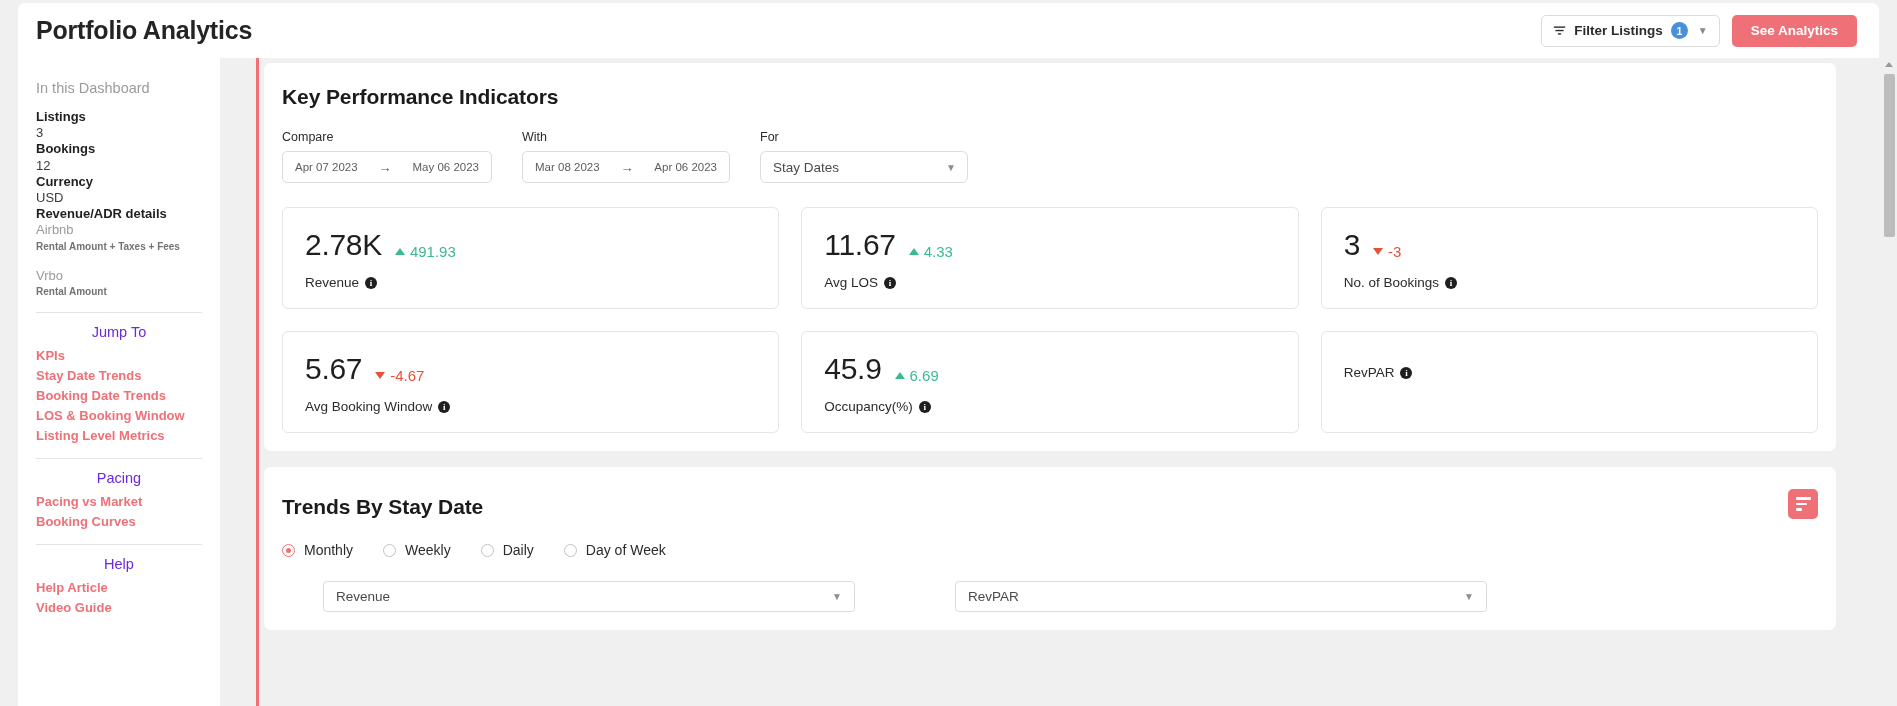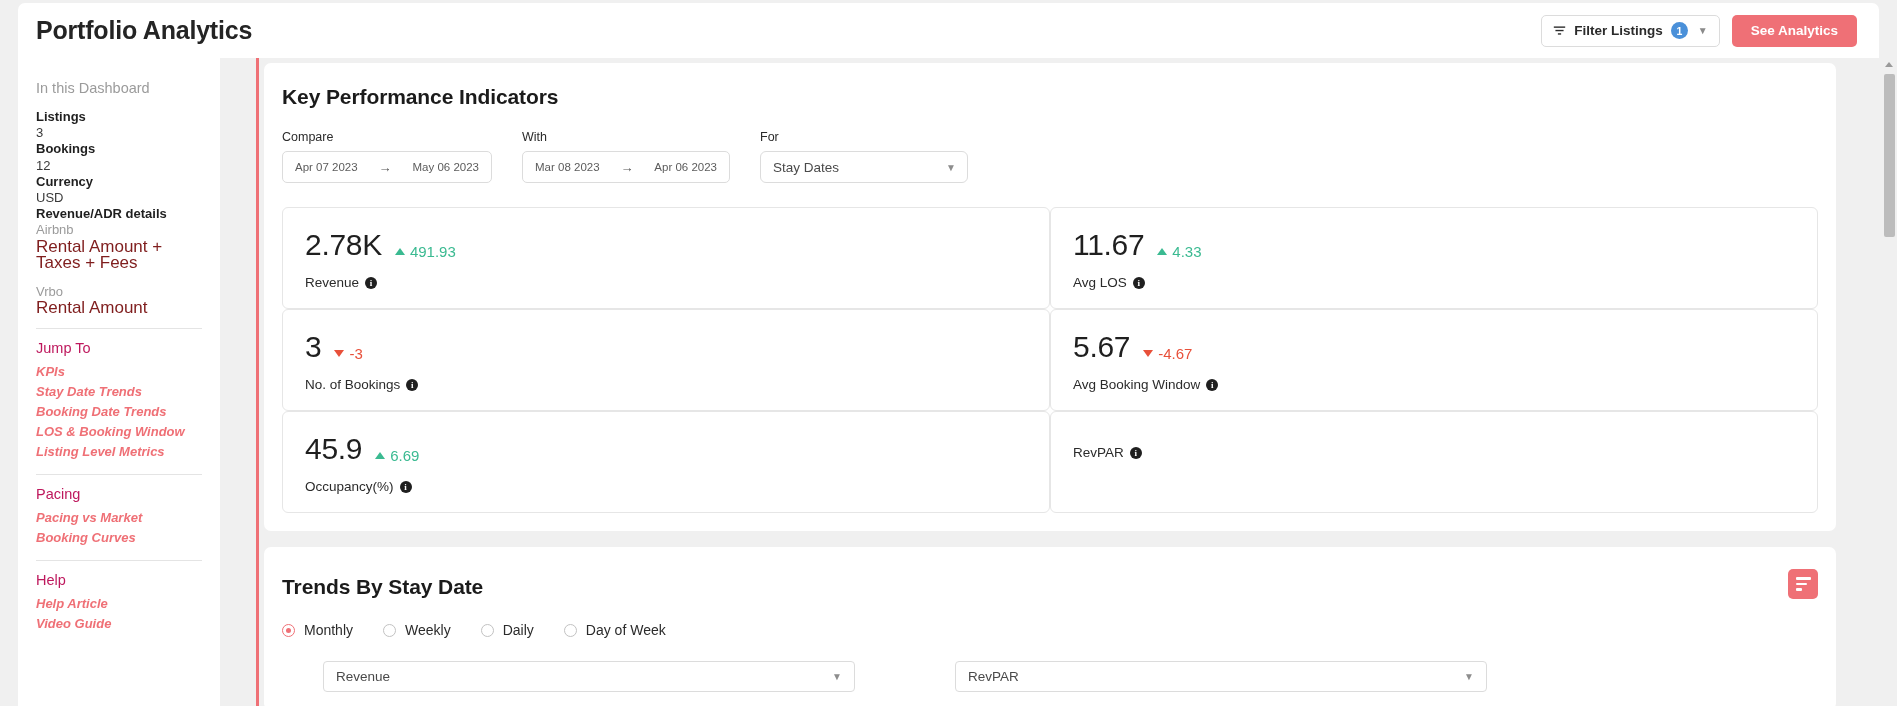--- a/index.html
+++ b/index.html
@@ -57,28 +57,28 @@
     padding: 22px 18px 0 18px;
     overflow: hidden;
   }
   .side-group-title {
     font-size: 14.5px; color: #9b9b9b; margin-bottom: 13px;
   }
   .side-kv { font-size: 13px; line-height: 16.2px; color: #2b2b2b; }
   .side-kv .k { font-weight: bold; color: #1f1f1f; }
   .side-kv .v { color: #3a3a3a; }
   .side-sub { font-size: 13px; color: #9b9b9b; line-height: 16.2px; }
-  .side-sub-v { font-size: 17px; color: #7f1d1d; line-height: 16.2px; }
+  .side-sub-v { font-size: 10px; color: #737373; line-height: 16.2px; font-weight: bold; }
   .side-divider { height: 1px; background: #e4e4e4; margin: 12px 0 11px 0; }
   .side-link {
     display: block; font-size: 13px; font-weight: bold;
-    color: #ef7076; line-height: 20px; text-decoration: none; cursor: pointer; font-style: italic;
+    color: #ef7076; line-height: 20px; text-decoration: none; cursor: pointer;
   }
   .side-head {
-    font-size: 14.5px; color: #be185d; margin-bottom: 6px;
+    font-size: 14.5px; color: #6d28d9; margin-bottom: 6px; text-align: center;
   }
   .accent-rail {
     position: absolute; left: 256px; top: 58px;
     width: 3px; height: 648px; background: #ef7076;
   }
 
   
   .main {
     position: absolute; left: 259px; top: 58px;
     width: 1595px; height: 648px;
@@ -111,22 +111,22 @@
     display: flex; align-items: center; justify-content: space-between;
     width: 208px; height: 32px;
     border: 1px solid #dcdcdc; border-radius: 6px;
     background: #fff; cursor: pointer; padding: 0 11px 0 12px;
   }
   .select-val { font-size: 13.5px; color: #4a4a4a; }
   .select-caret { color: #8d8d8d; font-size: 10px; }
 
   
   .kpi-grid {
-    display: grid; grid-template-columns: repeat(2, 1fr);
-    margin-top: 24px;
+    display: grid; grid-template-columns: repeat(3, 1fr);
+    gap: 22px; margin-top: 24px;
   }
   .kpi-card {
     border: 1px solid #e6e6e6; border-radius: 6px;
     background: #fff; padding: 20px 22px 18px 22px;
     min-height: 93px;
   }
   .kpi-top { display: flex; align-items: baseline; gap: 13px; }
   .kpi-value {
     font-size: 30px; color: #1f1f1f; font-weight: normal;
     line-height: 34px; letter-spacing: -0.3px;

